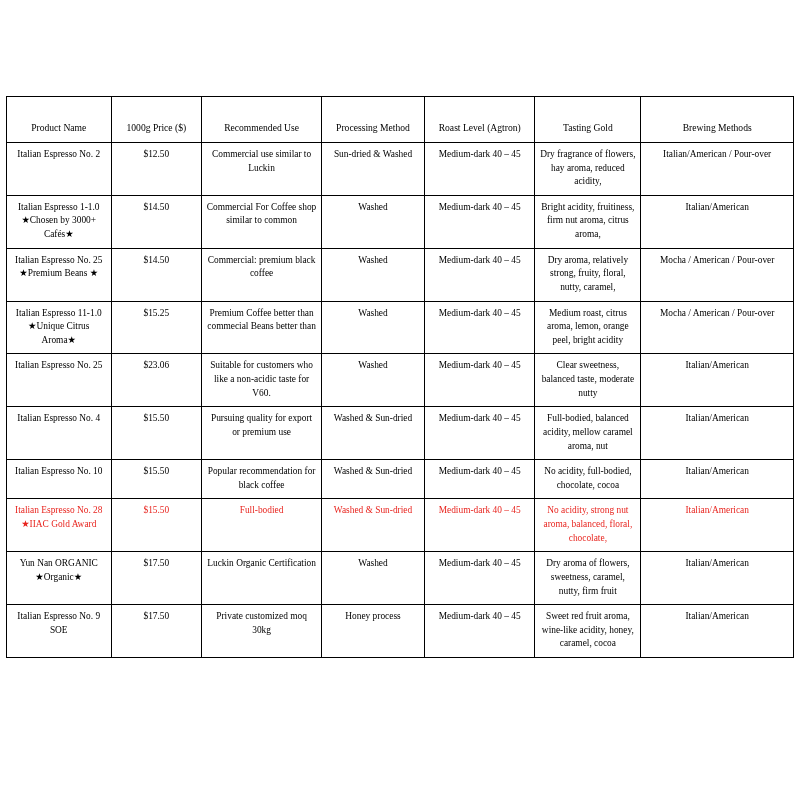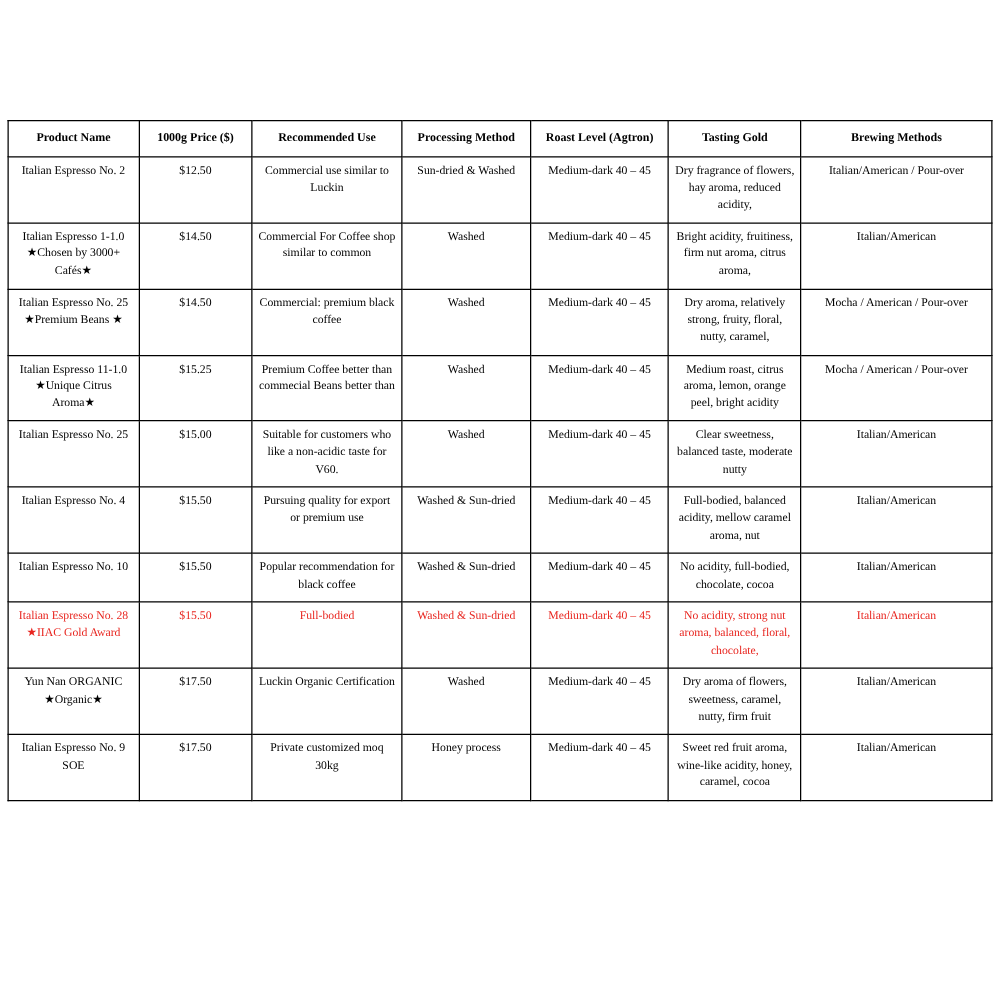--- a/index.html
+++ b/index.html
@@ -30,23 +30,23 @@
     border: 1px solid #000000;
     padding: 5px 4px 6px 4px;
     text-align: center;
     vertical-align: top;
     font-size: 9.4px;
     line-height: 1.45;
     color: #000000;
     word-wrap: break-word;
   }
   table.coffee-table thead th {
-    font-weight: bold;
+    font-weight: normal;
     vertical-align: middle;
-    padding-top: 7px;
+    padding-top: 24px;
     padding-bottom: 7px;
     font-size: 9.6px;
   }
   td.name-cell {
     text-align: center;
   }
   tr.row-red td,
   td.red {
     color: #e8251f;
   }
@@ -106,21 +106,21 @@
           <td class="col-0 name-cell">Italian Espresso 11-1.0 ★Unique Citrus Aroma★</td>
           <td class="col-1">$15.25</td>
           <td class="col-2">Premium Coffee better than commecial Beans better than</td>
           <td class="col-3">Washed</td>
           <td class="col-4">Medium-dark 40 – 45</td>
           <td class="col-5">Medium roast, citrus aroma, lemon, orange peel, bright acidity</td>
           <td class="col-6">Mocha / American / Pour-over</td>
         </tr>
         <tr>
           <td class="col-0 name-cell">Italian Espresso No. 25</td>
-          <td class="col-1">$15.00</td>
+          <td class="col-1">$23.06</td>
           <td class="col-2">Suitable for customers who like a non-acidic taste for V60.</td>
           <td class="col-3">Washed</td>
           <td class="col-4">Medium-dark 40 – 45</td>
           <td class="col-5">Clear sweetness, balanced taste, moderate nutty</td>
           <td class="col-6">Italian/American</td>
         </tr>
         <tr>
           <td class="col-0 name-cell">Italian Espresso No. 4</td>
           <td class="col-1">$15.50</td>
           <td class="col-2">Pursuing quality for export or premium use</td>

